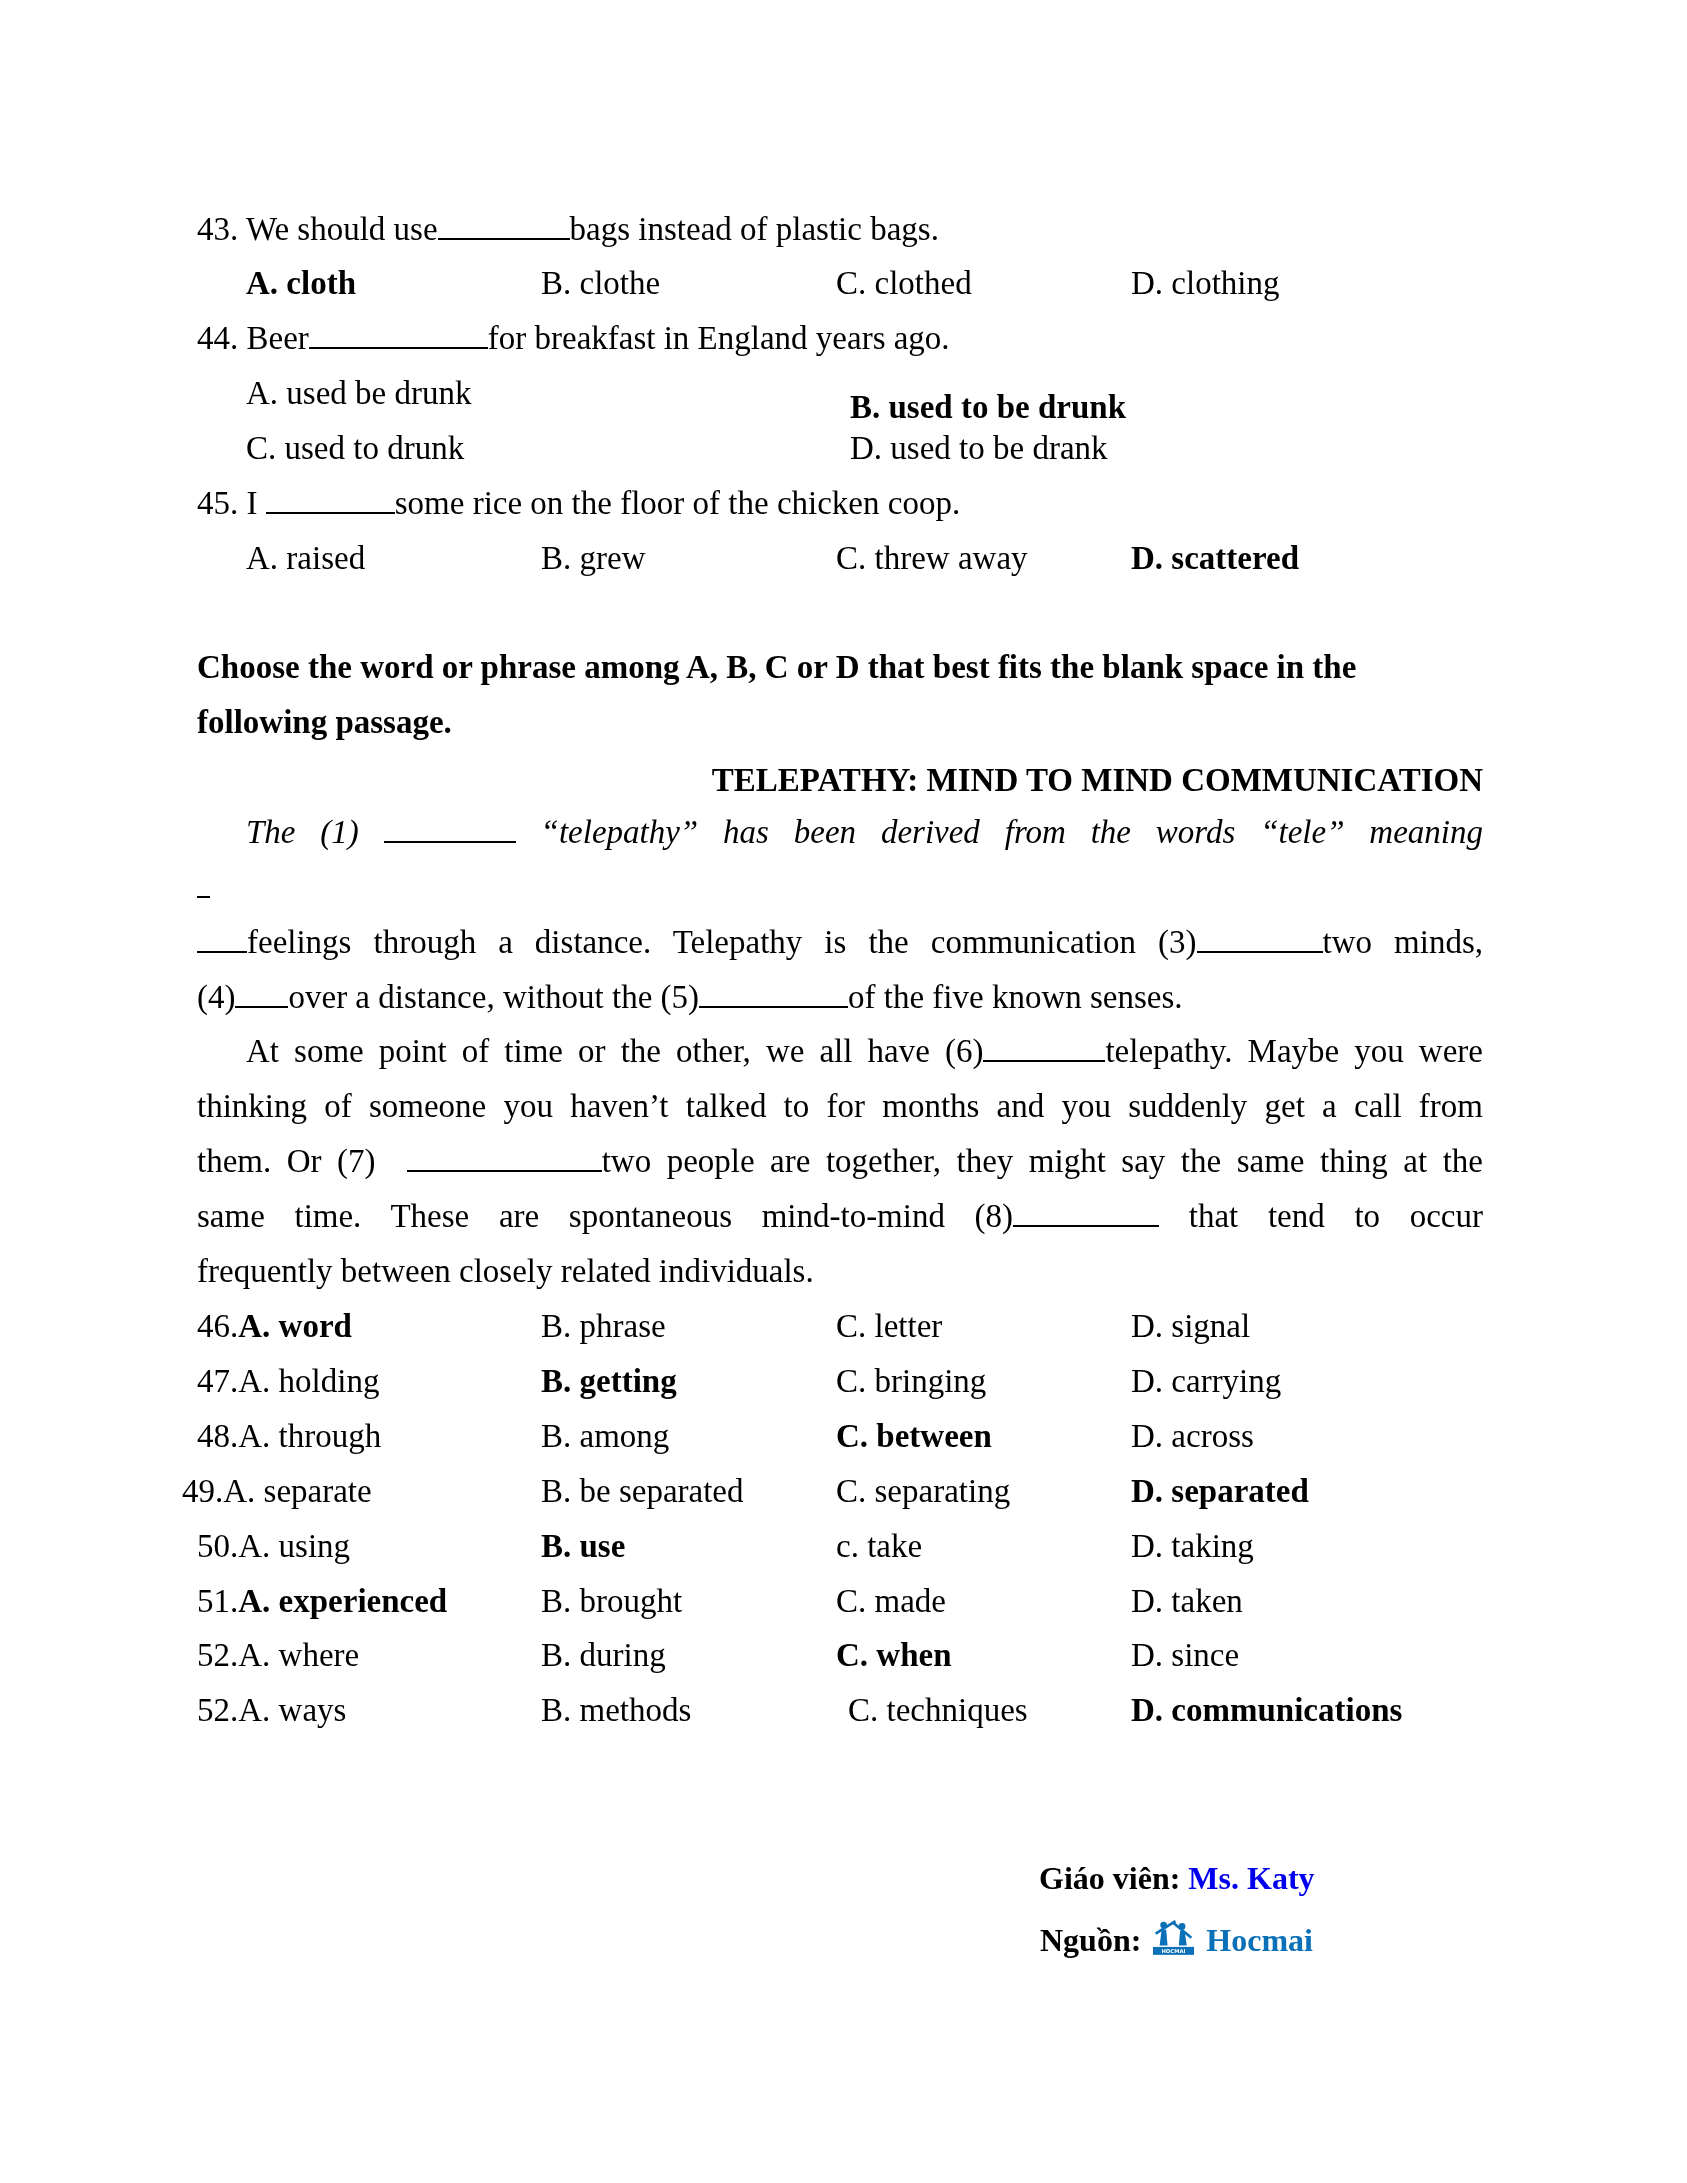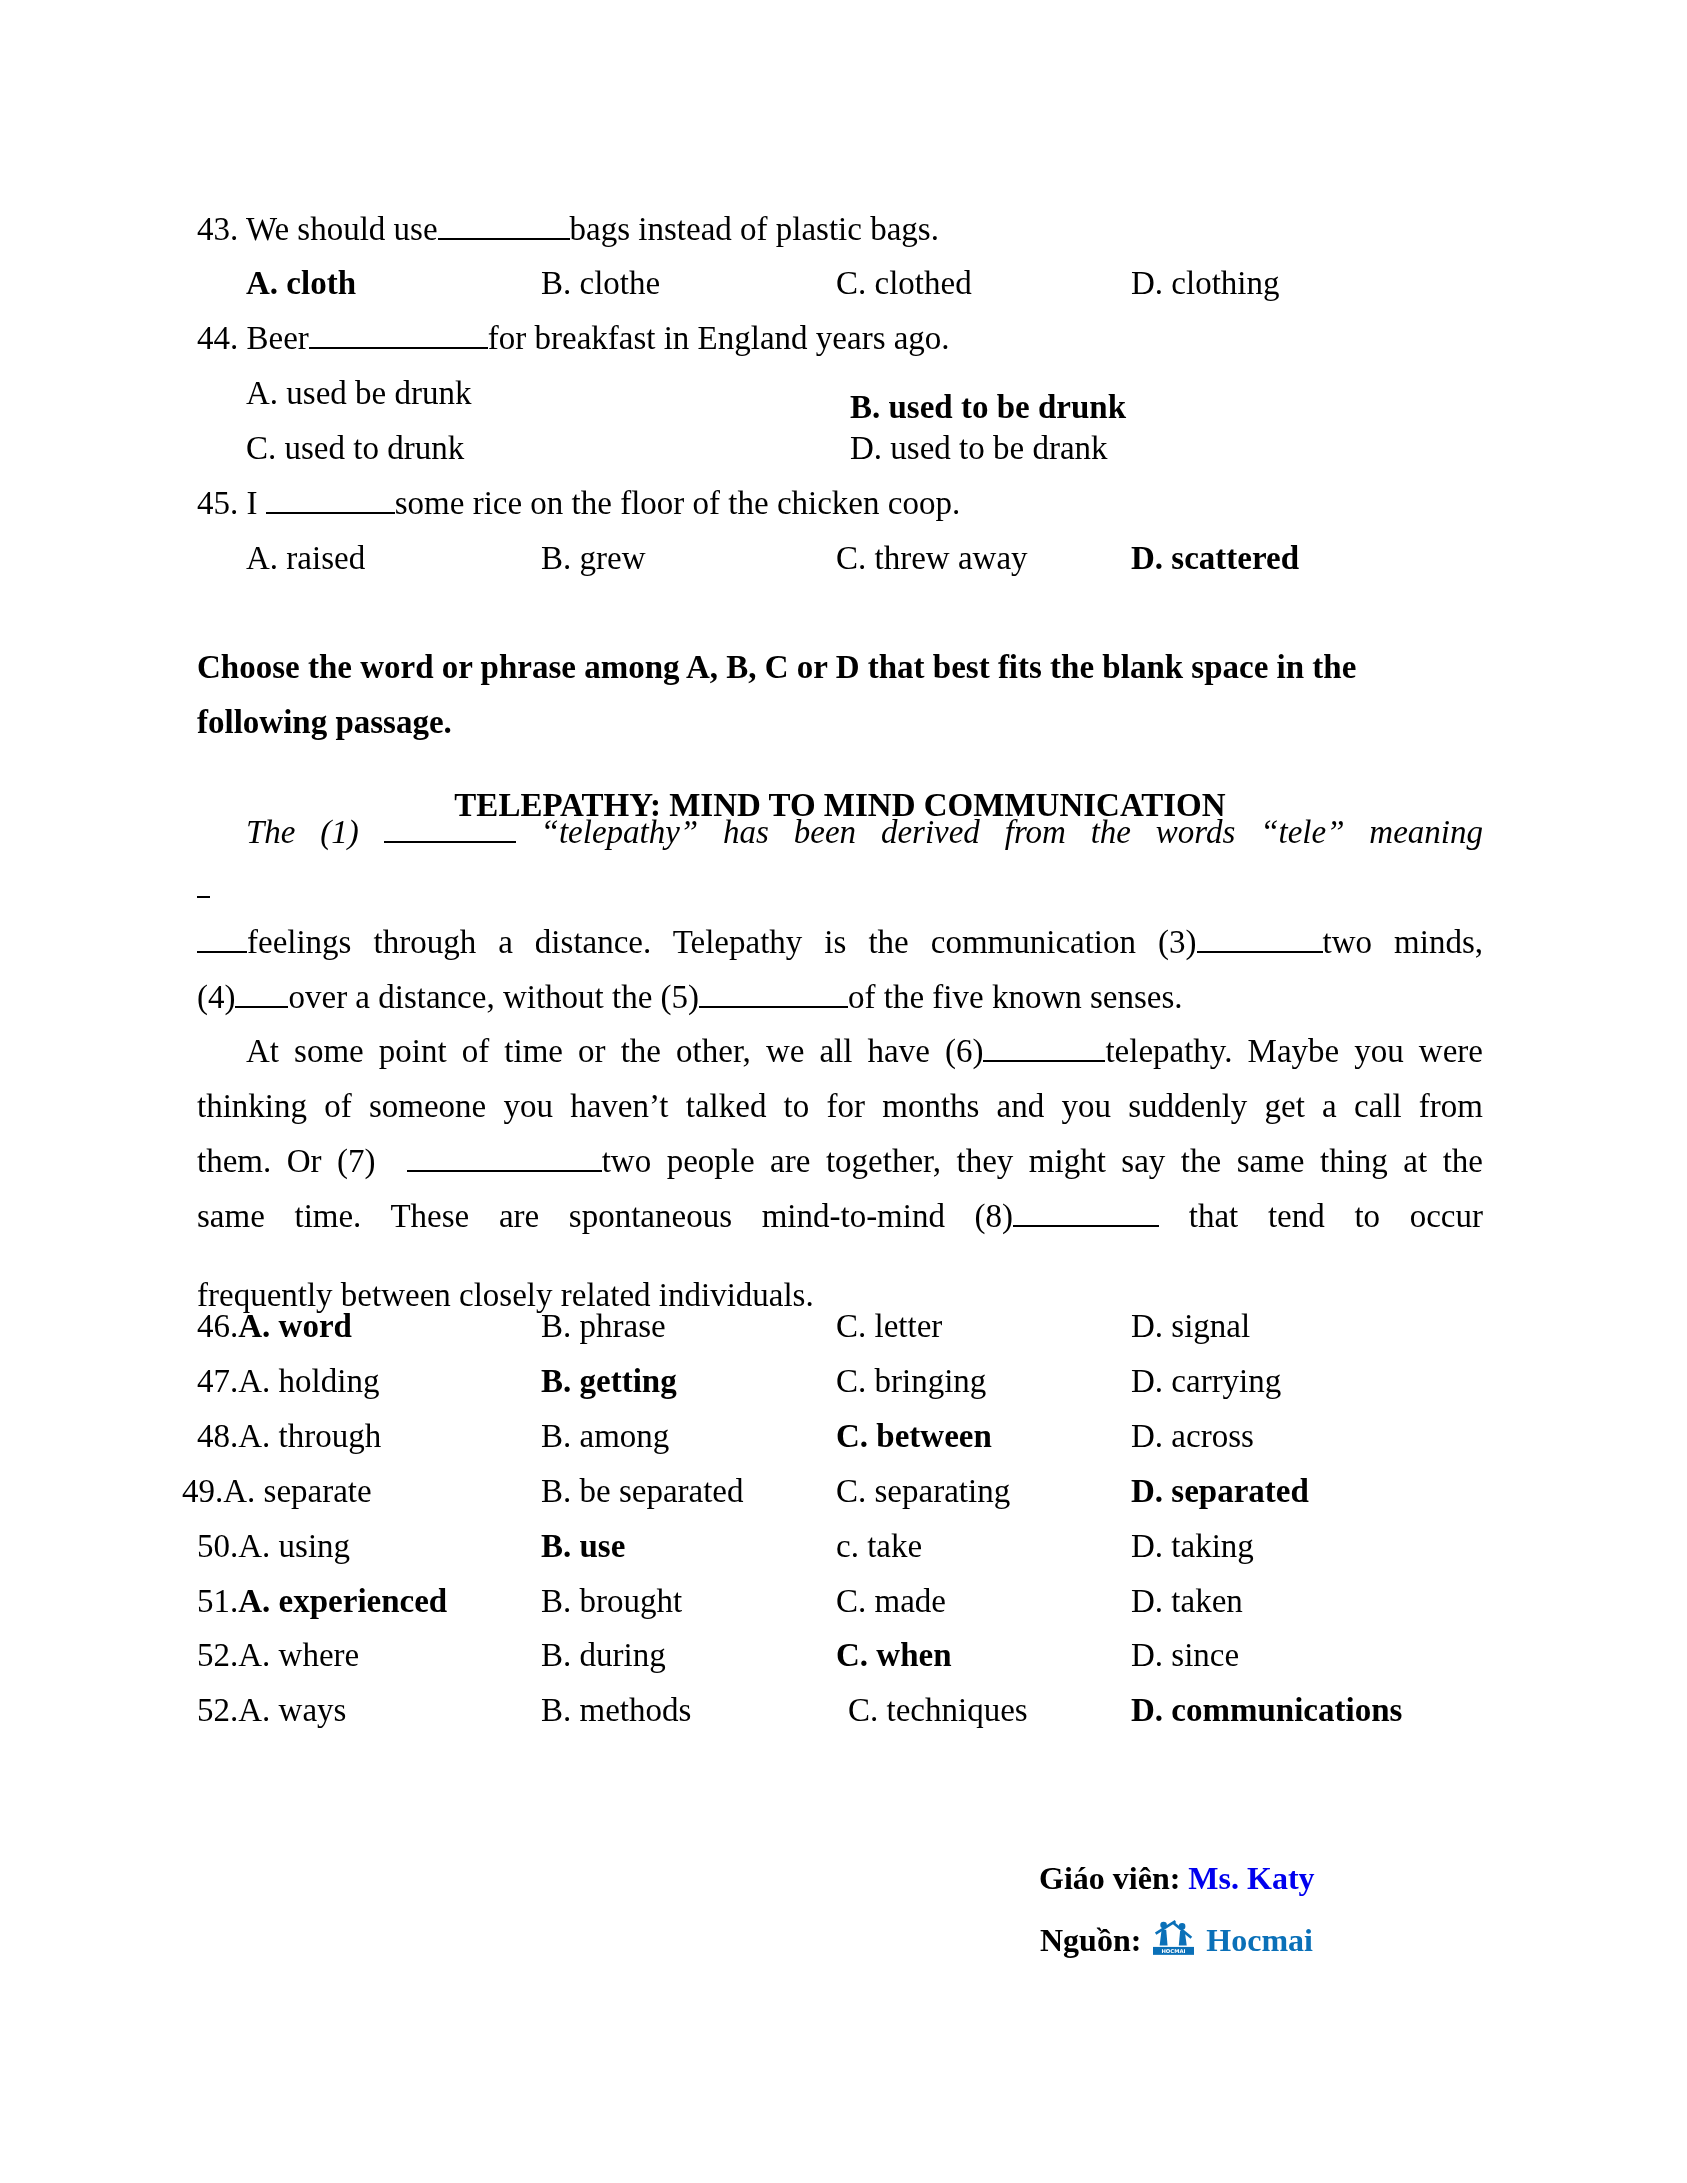--- a/index.html
+++ b/index.html
@@ -46,21 +46,21 @@
   <span>I</span> <span class="blank" style="width:129px;"></span><span>some rice on the floor of the chicken coop.</span>
 </div>
 <div class="opt" style="top:538px; left:246px;"><span>A.</span> <span>raised</span></div>
 <div class="opt" style="top:538px; left:541px;"><span>B.</span> <span>grew</span></div>
 <div class="opt" style="top:538px; left:836px;"><span>C.</span> <span>threw away</span></div>
 <div class="opt bold" style="top:538px; left:1131px;"><span>D.</span> <span>scattered</span></div>
 
 <div class="line bold" style="top:647px;">Choose the word or phrase among A, B, C or D that best fits the blank space in the</div>
 <div class="line bold" style="top:702px;">following passage.</div>
 
-<div class="center bold" style="top:785px;">TELEPATHY: MIND TO MIND COMMUNICATION</div>
+<div class="center bold" style="top:760px;text-align:right;">TELEPATHY: MIND TO MIND COMMUNICATION</div>
 
 <div class="just" style="top:812px; left:246px; width:1237px;font-style:italic;">
   <span>The (1)</span> <span class="blank" style="width:132px;"></span> <span>“telepathy” has been derived from the words “tele” meaning</span>
 </div>
 <div class="line" style="top:867px;">
    <span class="blank thin" style="width:13.2px;"></span>
 </div>
 <div class="just" style="top:922px;">
   <span><span class="blank thin" style="width:50px;"></span><span>feelings through a distance. Telepathy is the communication (3)</span><span class="blank" style="width:126px;"></span><span>two minds,</span></span>
 </div>
@@ -71,21 +71,21 @@
 <div class="just" style="top:1031px; left:246px; width:1237px;">
   <span><span>At some point of time or the other, we all have (6)</span><span class="blank" style="width:122px;"></span><span>telepathy. Maybe you were</span></span>
 </div>
 <div class="just" style="top:1086px;">thinking of someone you haven’t talked to for months and you suddenly get a call from</div>
 <div class="just" style="top:1141px;">
   <span><span>them. Or (7)</span>&nbsp;&nbsp;<span class="blank thin" style="width:195px;"></span><span>two people are together, they might say the same thing at the</span></span>
 </div>
 <div class="just" style="top:1196px;">
   <span><span>same time. These are spontaneous mind-to-mind (8)</span><span class="blank" style="width:146px;"></span> <span>that tend to occur</span></span>
 </div>
-<div class="line" style="top:1251px;margin-top:24px;">frequently between closely related individuals.</div>
+<div class="line" style="top:1251px;">frequently between closely related individuals.</div>
 
 <div>
 
   <div class="opt" style="top:1306px; left:197px;"><span>46.</span><span class="bold">A.</span> <span class="bold">word</span></div>
   <div class="opt" style="top:1306px; left:541px;"><span>B.</span> <span>phrase</span></div>
   <div class="opt" style="top:1306px; left:836px;"><span>C.</span> <span>letter</span></div>
   <div class="opt" style="top:1306px; left:1131px;"><span>D.</span> <span>signal</span></div>
 
   <div class="opt" style="top:1361px; left:197px;"><span>47.</span><span>A.</span> <span>holding</span></div>
   <div class="opt bold" style="top:1361px; left:541px;"><span>B.</span> <span>getting</span></div>

